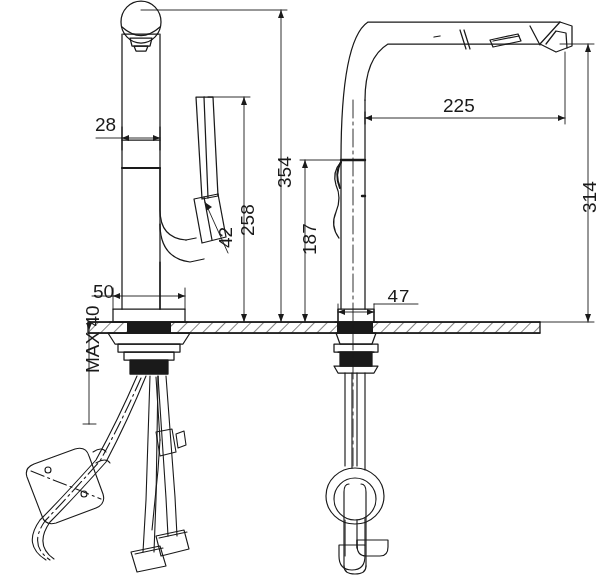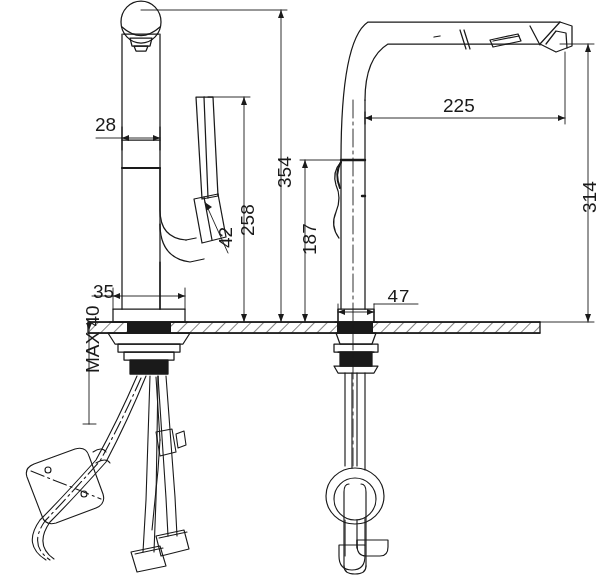--- a/index.html
+++ b/index.html
@@ -219,21 +219,21 @@
   </svg>
 
   <div class="dimtxt" style="left:95px;top:115px;">28</div>
 
   <div class="dimtxt rot" style="left:216px;top:248px;">42</div>
 
   <div class="dimtxt rot" style="left:238px;top:236px;">258</div>
 
   <div class="dimtxt rot" style="left:275px;top:188px;">354</div>
 
-  <div class="dimtxt" style="left:93px;top:282px;">35</div>
+  <div class="dimtxt" style="left:93px;top:282px;">50</div>
 
   <div class="dimtxt rot" style="left:83px;top:373px;">MAX 40</div>
 
   <div class="dimtxt" style="left:443px;top:80px;margin-top:16px;">225</div>
 
   <div class="dimtxt rot" style="left:300px;top:255px;">187</div>
 
   <div class="dimtxt" style="left:387px;top:288px;font-family:Liberation Mono, monospace;">47</div>
 
   <div class="dimtxt rot" style="left:580px;top:213px;">314</div>

